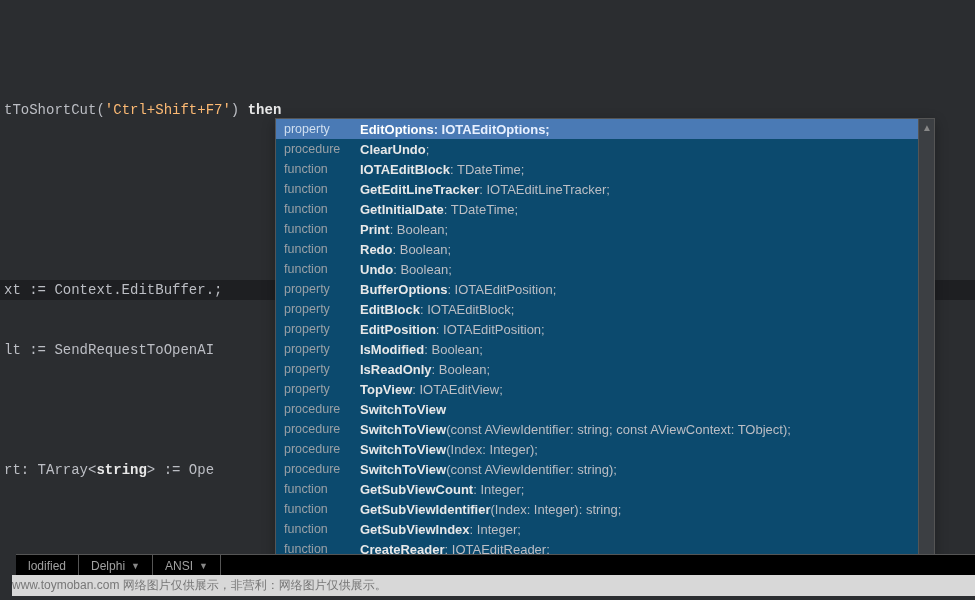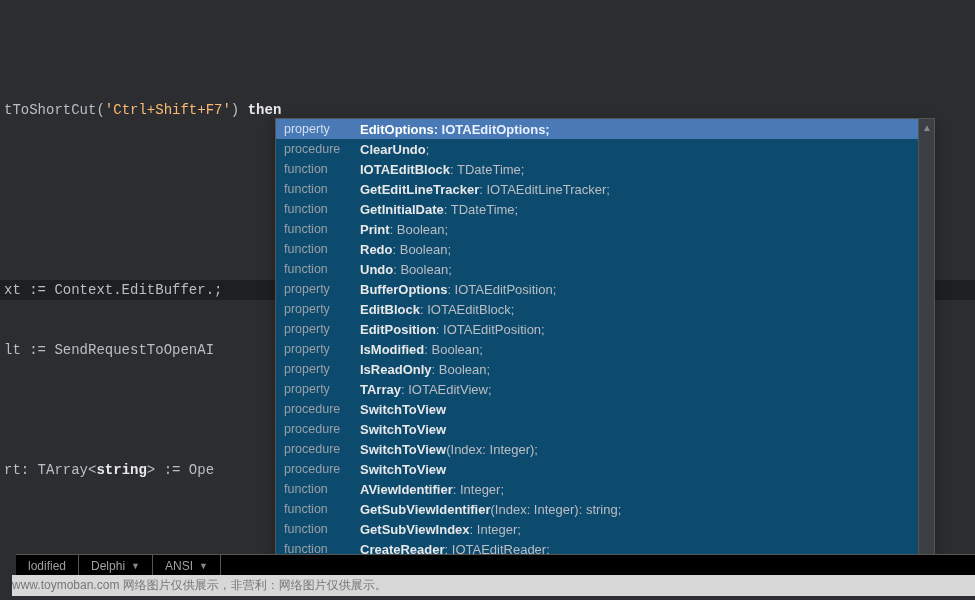--- a/index.html
+++ b/index.html
@@ -227,43 +227,45 @@
         <span class="completion-name">IsModified</span>
         <span class="completion-sig">: Boolean;</span>
       </div>
       <div class="completion-item">
         <span class="completion-kind">property</span>
         <span class="completion-name">IsReadOnly</span>
         <span class="completion-sig">: Boolean;</span>
       </div>
       <div class="completion-item">
         <span class="completion-kind">property</span>
-        <span class="completion-name">TArray</span>
+        <span class="completion-name">TopView</span>
         <span class="completion-sig">: IOTAEditView;</span>
       </div>
       <div class="completion-item">
         <span class="completion-kind">procedure</span>
         <span class="completion-name">SwitchToView</span>
       </div>
       <div class="completion-item">
         <span class="completion-kind">procedure</span>
         <span class="completion-name">SwitchToView</span>
+        <span class="completion-sig"> (const AViewIdentifier: string; const AViewContext: TObject);</span>
       </div>
       <div class="completion-item">
         <span class="completion-kind">procedure</span>
         <span class="completion-name">SwitchToView</span>
         <span class="completion-sig"> (Index: Integer);</span>
       </div>
       <div class="completion-item">
         <span class="completion-kind">procedure</span>
         <span class="completion-name">SwitchToView</span>
-      </div>
-      <div class="completion-item">
-        <span class="completion-kind">function</span>
-        <span class="completion-name">AViewIdentifier</span>
+        <span class="completion-sig"> (const AViewIdentifier: string);</span>
+      </div>
+      <div class="completion-item">
+        <span class="completion-kind">function</span>
+        <span class="completion-name">GetSubViewCount</span>
         <span class="completion-sig">: Integer;</span>
       </div>
       <div class="completion-item">
         <span class="completion-kind">function</span>
         <span class="completion-name">GetSubViewIdentifier</span>
         <span class="completion-sig"> (Index: Integer): string;</span>
       </div>
       <div class="completion-item">
         <span class="completion-kind">function</span>
         <span class="completion-name">GetSubViewIndex</span>

